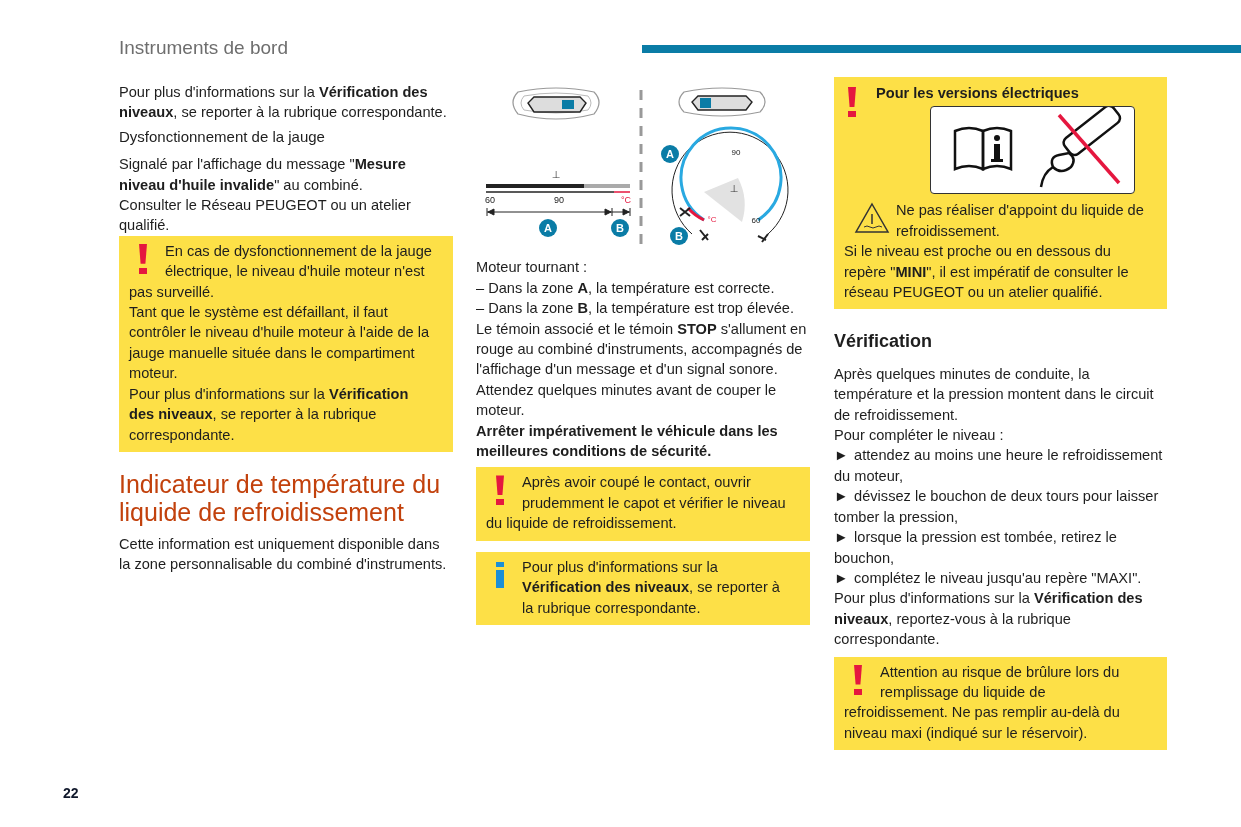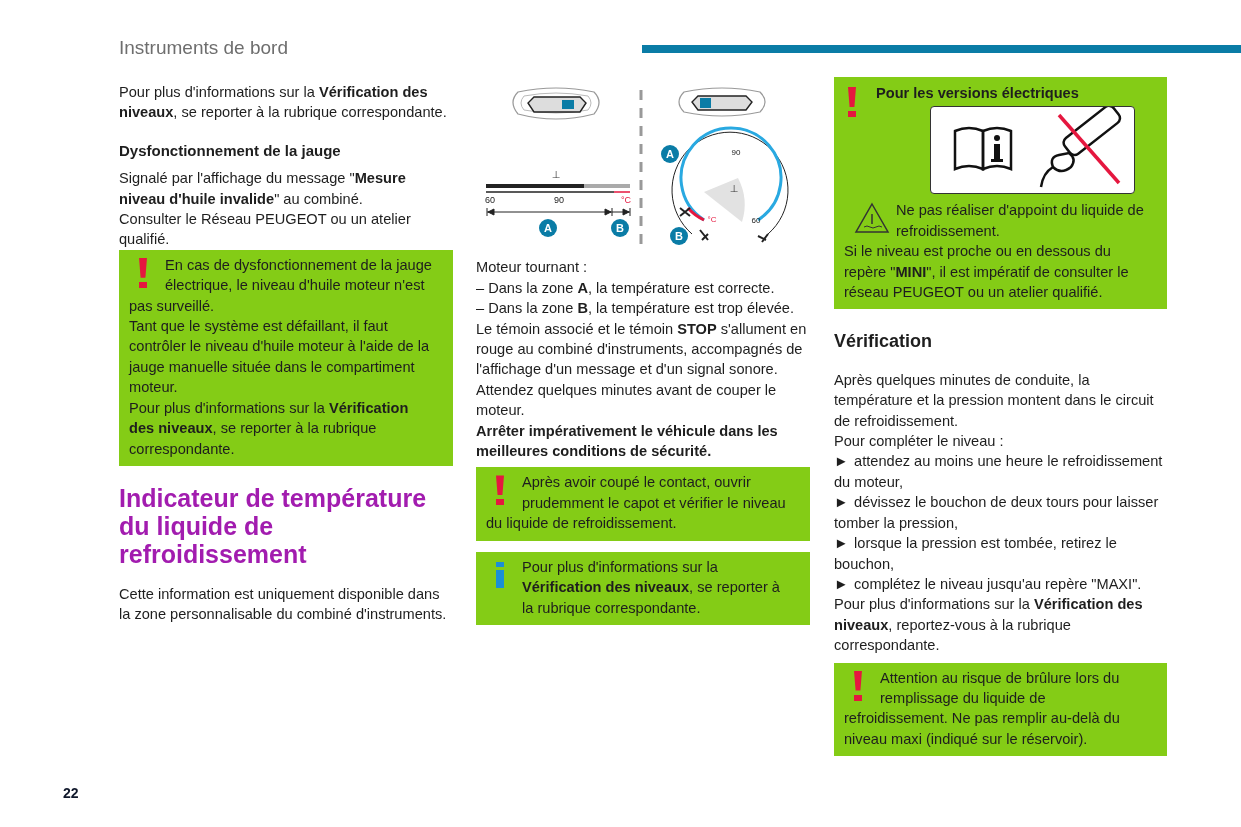--- a/index.html
+++ b/index.html
@@ -7,30 +7,30 @@
   body { position: relative; font-family: "Liberation Sans", sans-serif; color: #1e1e1e; font-size: 14.6px; line-height: 20.4px; }
   .header-title { position: absolute; left: 119px; top: 38px; font-size: 19px; color: #6e6e6e; }
   .header-bar { position: absolute; left: 642px; top: 45px; width: 599px; height: 8px; background: #0a7ca6; }
   .page-number { position: absolute; left: 63px; top: 783px; font-size: 14px; font-weight: bold; color: #0f172a; }
   .col { position: absolute; top: 82px; }
   .col1 { left: 119px; width: 334px; }
   .col2 { left: 476px; width: 334px; }
   .col3 { left: 834px; width: 333px; }
   p { margin: 0; }
   b { font-weight: bold; }
-  .subhead { font-weight: bold; font-size: 15px; margin-top: 18px; margin-bottom: 7px; }
-  .box { background: #84cc16; padding: 5px 16px 7px 10px; position: relative; }
+  .subhead { font-weight: normal; font-size: 15px; margin-top: 4px; margin-bottom: 7px; }
+  .box { background: #fde047; padding: 5px 16px 7px 10px; position: relative; }
   .box .icon-warn { float: left; width: 22px; height: 36px; position: relative; margin: 3px 8px 0 6px; }
   .icon-warn .bar { position: absolute; left: 4px; top: 0; width: 8px; height: 20px; background: #e5173f; clip-path: polygon(0 0,100% 0,80% 100%,20% 100%); }
   .icon-warn .dot { position: absolute; left: 4px; top: 24px; width: 8px; height: 6px; background: #e5173f; }
   .icon-info { float: left; width: 22px; height: 36px; position: relative; margin: 5px 8px 0 6px; }
   .icon-info .dot { position: absolute; left: 4px; top: 0; width: 8px; height: 5px; background: #1b8fd6; }
   .icon-info .bar { position: absolute; left: 4px; top: 8px; width: 8px; height: 18px; background: #1b8fd6; }
-  .big-title { font-size: 25px; line-height: 28px; font-weight: bold; margin-top: 18px; margin-bottom: 16px; color: #a21caf; }
-  .section-title { font-size: 18px; font-weight: bold; margin-top: 22px; margin-bottom: 18px; }
+  .big-title { font-size: 25px; line-height: 28px; font-weight: normal; margin-top: 18px; margin-bottom: 8px; color: #c2410c; }
+  .section-title { font-size: 18px; font-weight: bold; margin-top: 22px; margin-bottom: 12px; }
   .arrow { display: inline-block; width: 16px; }
   .pict { width: 205px; height: 88px; border: 1.5px solid #333; border-radius: 4px; background: #fff; margin: 3px auto 6px 86px; }
   .tri-icon { float: left; width: 36px; height: 32px; margin: 2px 6px 0 10px; }
 </style>
 </head>
 <body>
 
 <div class="header-title">Instruments de bord</div>
 <div class="header-bar"></div>
 

